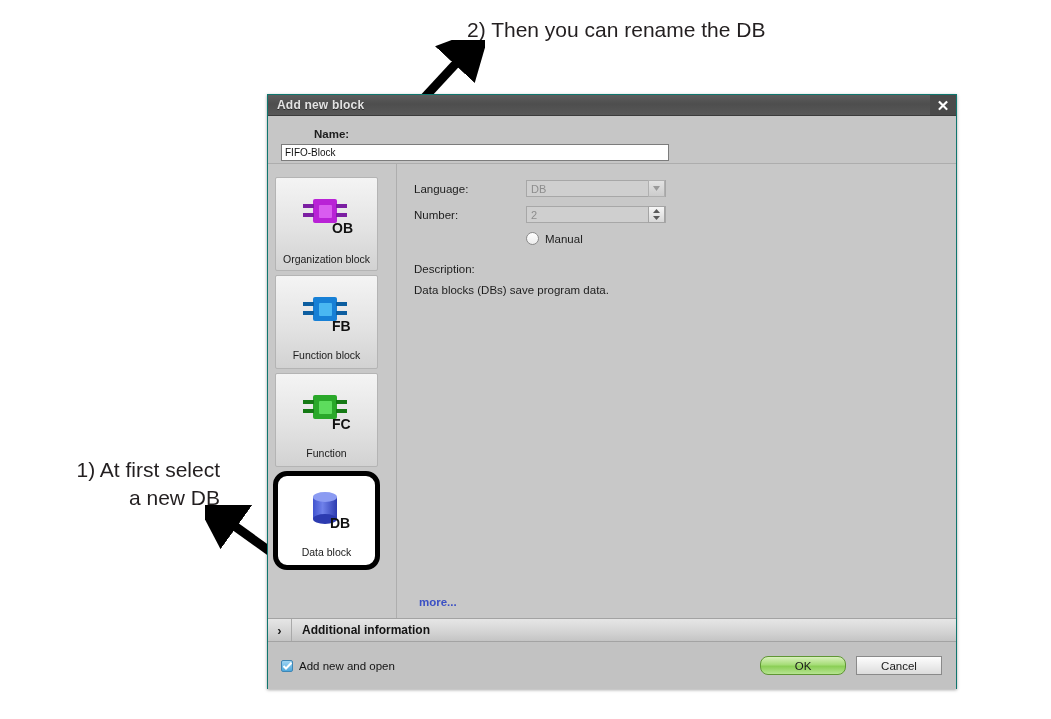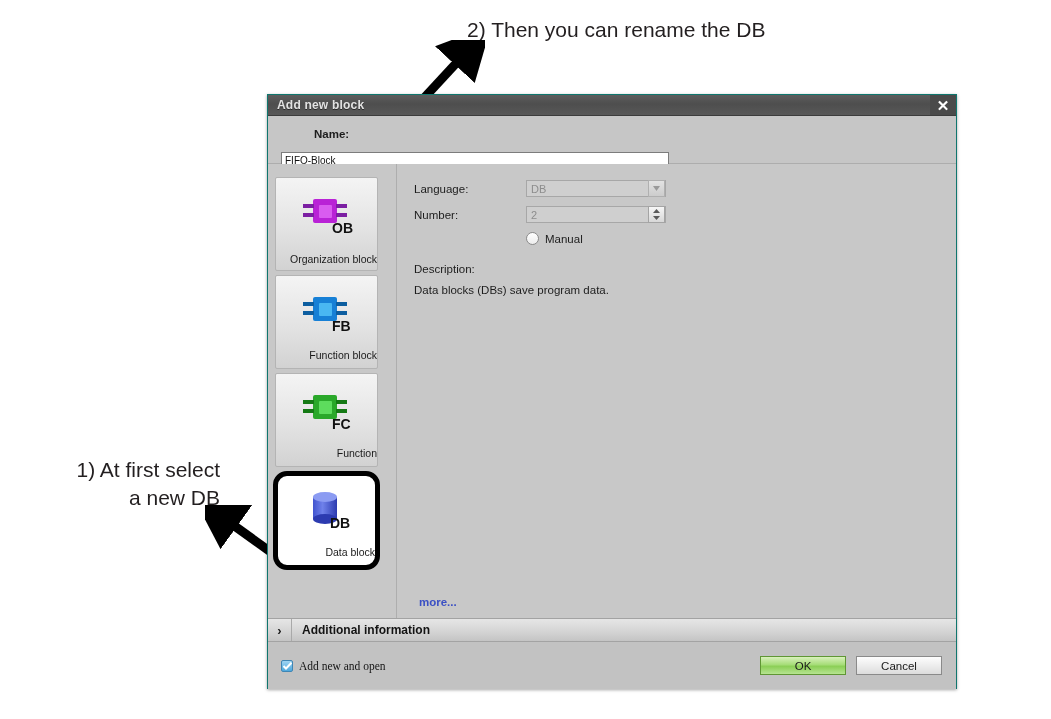--- a/index.html
+++ b/index.html
@@ -48,21 +48,21 @@
     color:#ffffff;font-size:15px;font-weight:bold;line-height:1;
     background:#4a4a4a;
   }
 
   #name-area{
     background:#c6c6c6;
     padding:12px 0 10px 13px;
     border-bottom:1px solid #adadad;
     height:48px;box-sizing:border-box;
   }
-  #name-label{font-size:11.5px;color:#1d1d1d;font-weight:bold;margin-bottom:12px;padding-left:33px;}
+  #name-label{font-size:11.5px;color:#1d1d1d;font-weight:bold;margin-bottom:4px;padding-left:33px;}
   #name-input{
     width:388px;height:17px;box-sizing:border-box;
     background:#ffffff;border:1px solid #7c7c7c;
     font-size:10px;color:#111;padding:1px 3px;
     font-family:"Liberation Sans", sans-serif;
     display:flex;align-items:center;
   }
 
   #body-area{display:flex;height:454px;}
 
@@ -86,21 +86,21 @@
   }
   .block-tile.selected{
     background:#ffffff;
     border:5px solid #000000;
     border-radius:14px;
     width:107px;height:99px;
     margin-left:-2px;
     padding-top:7px;
   }
   .tile-label{
-    font-size:10.5px;color:#1a1a1a;text-align:right;line-height:1.15;
+    font-size:10.5px;color:#1a1a1a;text-align:center;line-height:1.15;
     position:absolute;bottom:7px;left:0;right:0;
   }
   .tile-label.two{bottom:5px;}
   .tile-icon{margin-top:3px;}
 
   
   #detail{
     flex:1;background:#c8c8c8;padding:16px 0 0 17px;position:relative;
   }
   .field-row{display:flex;align-items:center;margin-bottom:9px;}
@@ -172,38 +172,39 @@
     border-right:1px solid #a9a9a9;
   }
   #addinfo-label{font-size:12px;font-weight:bold;color:#141414;padding-left:10px;}
 
   
   #footer{
     height:47px;box-sizing:border-box;
     background:#c2c2c2;
     display:flex;align-items:center;padding:0 14px 0 13px;
   }
-  #chk-wrap{display:flex;align-items:center;gap:6px;font-family:Liberation Serif, serif;}
+  #chk-wrap{display:flex;align-items:center;gap:6px;}
   #chk-box{
     width:12px;height:12px;box-sizing:border-box;
     background:linear-gradient(to bottom,#9fd4f2,#4fa8dd);
     border:1px solid #3f86b5;border-radius:2px;
     display:flex;align-items:center;justify-content:center;
   }
   #chk-label{font-size:11.5px;color:#141414;}
   #footer-spacer{flex:1;}
   .btn{
     width:86px;height:19px;box-sizing:border-box;
     font-size:11.5px;color:#1a1a1a;
     display:flex;align-items:center;justify-content:center;
     border:1px solid #7a7a7a;margin-left:10px;
   }
   #ok-btn{
     background:linear-gradient(to bottom,#d9f0bc 0%,#a6dd78 45%,#8ccf56 55%,#b6e491 100%);
     border-color:#5f9634;
+    border-radius:8px;
   }
   #cancel-btn{
     background:linear-gradient(to bottom,#fdfdfd 0%,#ededed 50%,#dcdcdc 100%);
     border-color:#8a8a8a;
   }
 </style>
 </head>
 <body>
 
 <div class="anno" id="anno-1">1) At first select

